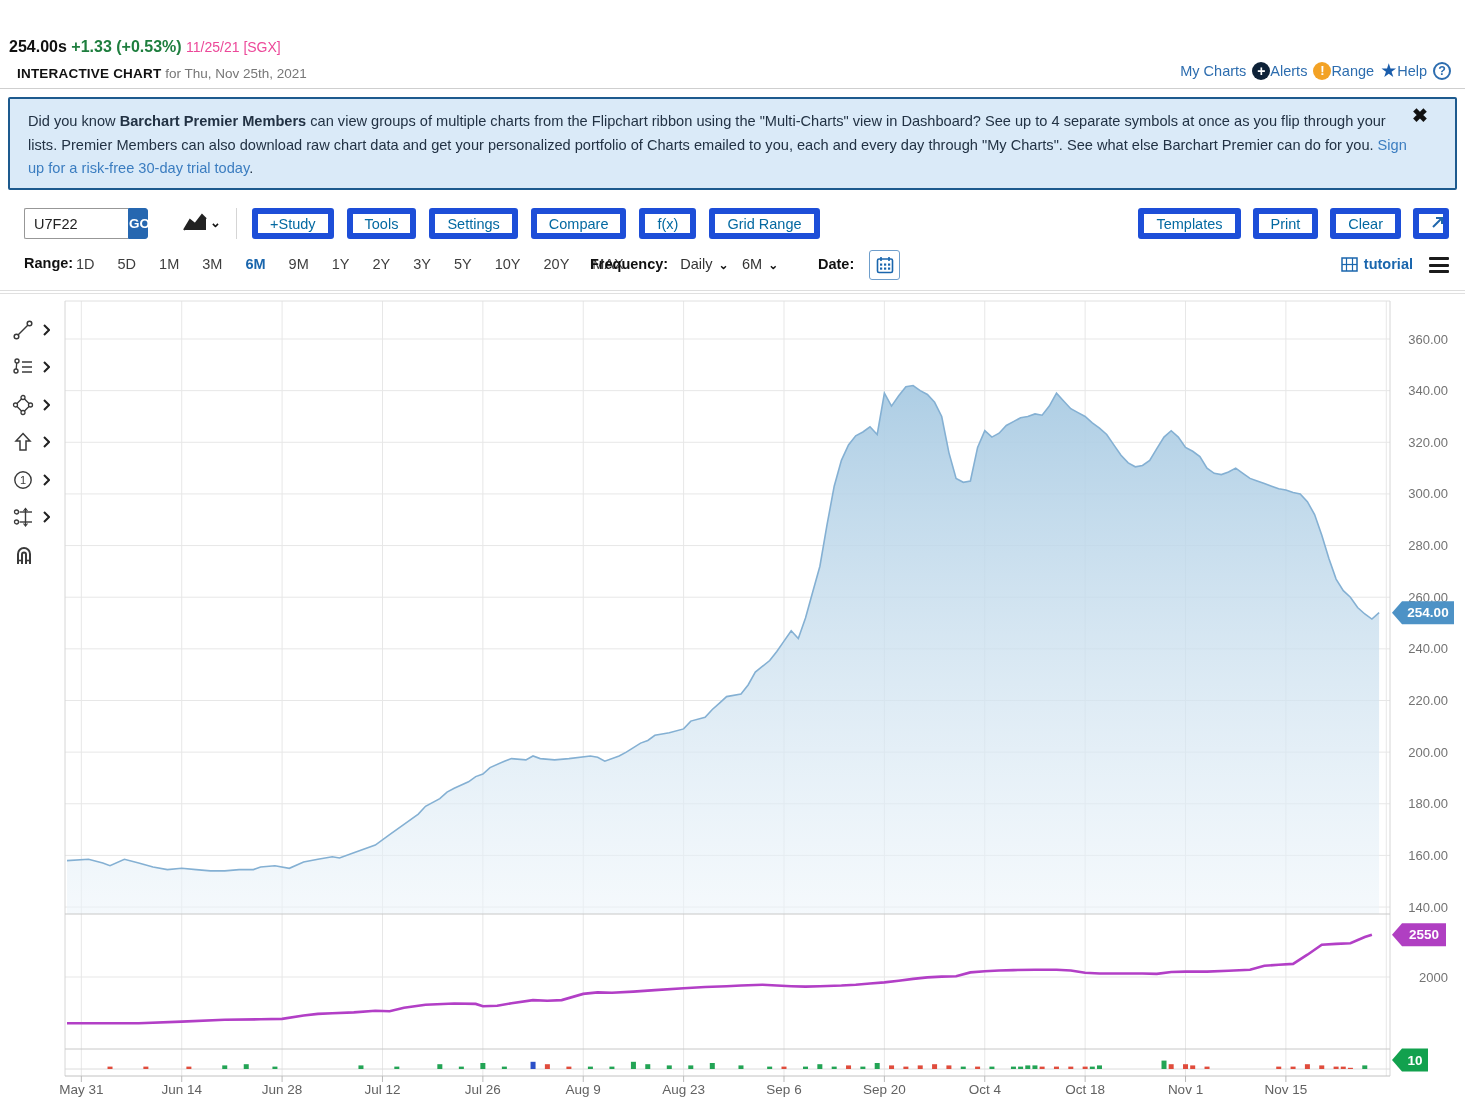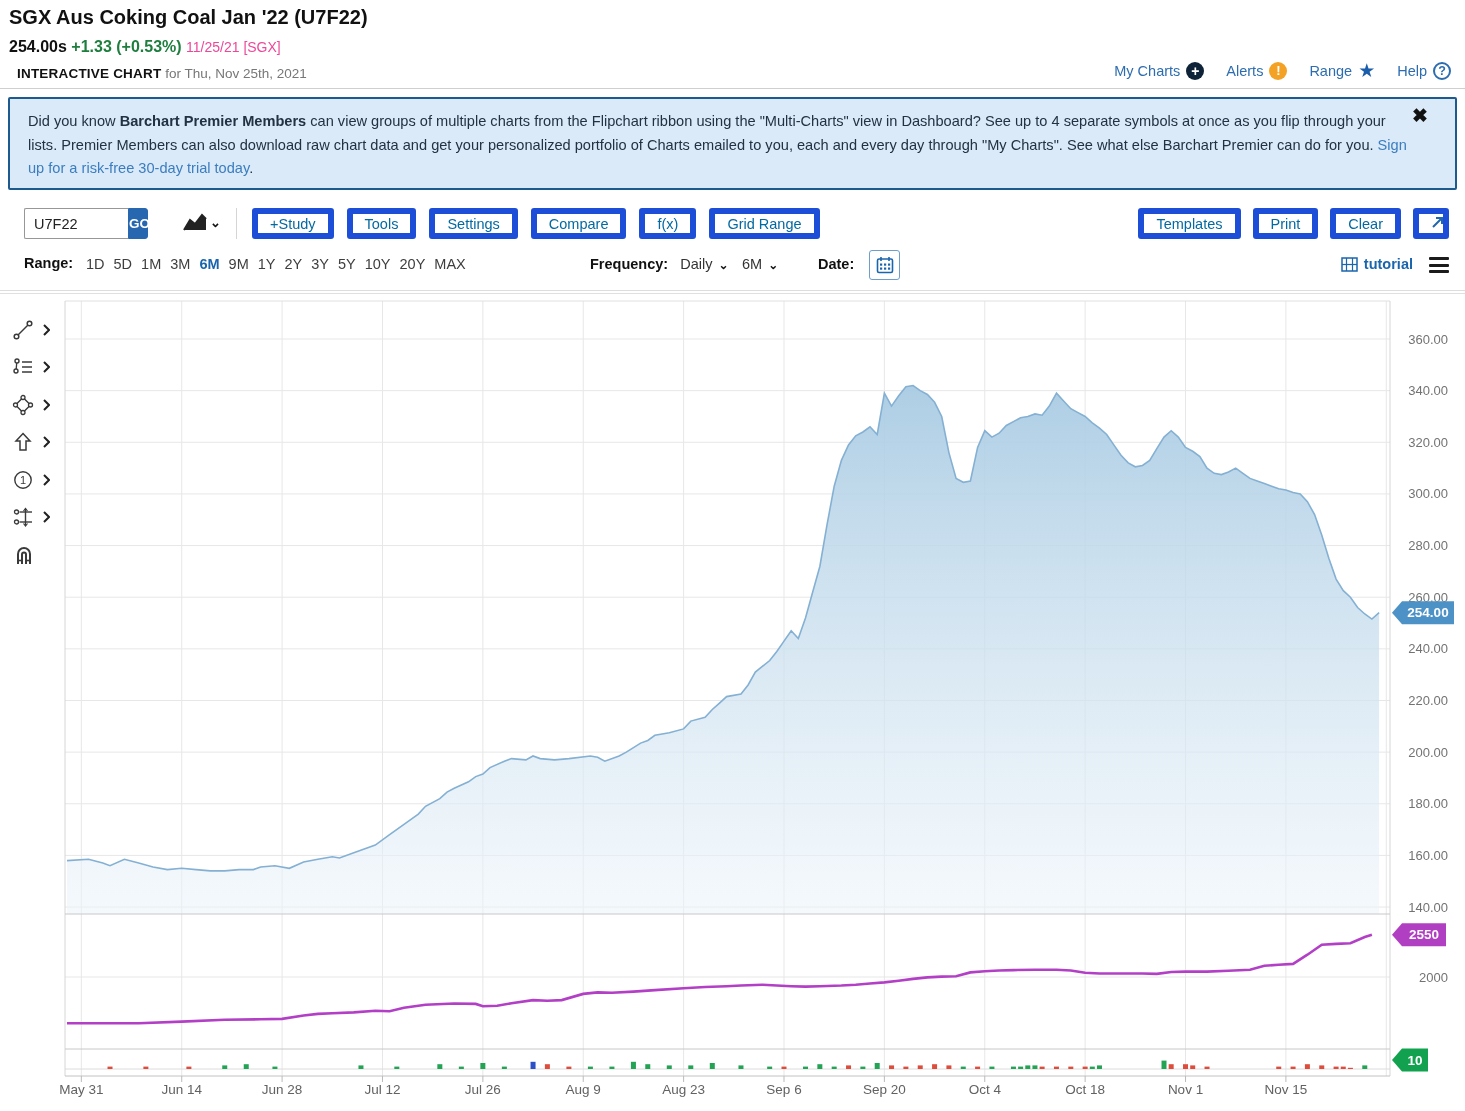--- a/index.html
+++ b/index.html
@@ -9,21 +9,21 @@
 
   
   .hdr { position:absolute; top:0; left:0; right:0; height:89px; border-bottom:1px solid #cfcfcf; }
   .hdr-title { position:absolute; top:6px; left:9px; font-size:20px; font-weight:bold; color:#111; }
   .hdr-line2 { position:absolute; top:38px; left:9px; font-size:16px; }
   .hdr-price { font-weight:bold; color:#111; }
   .hdr-chg { font-weight:bold; color:#1e7e3e; }
   .hdr-src { font-size:14px; color:#ec4899; }
   .hdr-line3 { position:absolute; top:66px; left:9px; font-size:13.5px; color:#777; }
   .hdr-line3 b { color:#111; letter-spacing:.2px;padding-left:8px; }
-  .hdr-links { position:absolute; top:62px; right:14px; display:flex; gap:22px; font-size:14.5px; color:#2d6daf; align-items:center; }
+  .hdr-links { position:absolute; top:62px; right:14px; display:flex; font-size:14.5px; color:#2d6daf; align-items:center; }
   .hlink { display:flex; align-items:center; gap:6px; cursor:pointer; }
   .ic-plus { width:18px; height:18px; border-radius:50%; background:#0e2238; color:#fff; font-weight:bold; font-size:14px; line-height:18px; text-align:center; display:inline-block; }
   .ic-alert { width:18px; height:18px; border-radius:50%; background:#f3a built; }
   .ic-alert { width:18px; height:18px; border-radius:50%; background:#f3a225; color:#fff; font-weight:bold; font-size:13px; line-height:18px; text-align:center; display:inline-block; }
   .ic-star { color:#1a5dab; font-size:19px; line-height:18px; }
   .ic-q { width:18px; height:18px; border-radius:50%; border:2px solid #2d6daf; color:#2d6daf; font-weight:bold; font-size:12.5px; line-height:14px; text-align:center; display:inline-block; }
 
   
   .banner { position:absolute; top:97px; left:8px; width:1449px; height:93px; background:#daeaf8; border:2px solid #1d5a8e; border-radius:2px; padding:11px 48px 11px 18px; font-size:14.6px; line-height:23.5px; color:#223244; }
   .banner a { color:#3b7dc0; text-decoration:none; cursor:pointer; }
@@ -38,21 +38,21 @@
   .ctype .caret { font-size:13px; font-weight:bold; color:#111; }
   .tb-sep { position:absolute; left:212px; top:0; width:1px; height:31px; background:#d5d5d5; }
   .tb-group { position:absolute; left:228px; top:0; display:flex; gap:13px; }
   .tb-btn { height:31px; padding:0 12px; background:#fff; border:6px solid #1d4ed8; border-radius:3px; color:#0369a1; font-size:14.5px; font-family:"Liberation Sans",sans-serif; cursor:pointer; }
   .tb-right { position:absolute; right:0; top:0; display:flex; gap:12px; }
   .arrow-btn { width:34px; }
 
   
   .rrow { position:absolute; top:255px; left:24px; right:16px; height:30px; font-size:14.5px; }
   .rlabel { font-weight:bold; color:#111; }
-  .ranges { position:absolute; left:62px; top:1px; display:flex; gap:9px; color:#3e3e3e; }
+  .ranges { position:absolute; left:52px; top:1px; display:flex; gap:23px; color:#3e3e3e; }
   .ranges span { cursor:pointer; }
   .ranges .active { color:#1a66ad; font-weight:bold; }
   .freq { position:absolute; left:526px; top:1px;margin-left:40px; }
   .freq b { color:#111; }
   .freq .val { color:#333; margin-left:8px; cursor:pointer; }
   .caret-dn { font-size:12px; font-weight:bold; color:#111; margin-left:6px; }
   .per6m { position:absolute; left:718px; top:1px; color:#333; cursor:pointer; }
   .datelab { position:absolute; left:794px; top:1px; font-weight:bold; color:#111; }
   .calbtn { position:absolute; left:845px; top:-5px; width:31px; height:30px; border:1px solid #6f9ecb; border-radius:3px; background:#fff; cursor:pointer; display:flex; align-items:center; justify-content:center; }
   .tut { position:absolute; right:36px; top:1px; color:#1a66ad; font-weight:bold; display:flex; gap:6px; align-items:center; cursor:pointer; }
@@ -65,21 +65,20 @@
   .tools { position:absolute; top:0; left:0; width:60px; }
   .tool { position:absolute; left:12px; display:flex; align-items:center; gap:9px; cursor:pointer; }
   text { font-family:"Liberation Sans",sans-serif; }
 </style>
 </head>
 <body>
 
 <div class="page">
 
   <div class="hdr">
-    <div class="hdr-title">SGX Aus Coking Coal Jan '22 (U7F22)</div>
     <div class="hdr-line2">
       <span class="hdr-price">254.00s</span>
       <span class="hdr-chg">+1.33 (+0.53%)</span>
       <span class="hdr-src">11/25/21 [SGX]</span>
     </div>
     <div class="hdr-line3"><b>INTERACTIVE CHART</b><span> for Thu, Nov 25th, 2021</span></div>
     <div class="hdr-links">
       <span class="hlink">
           <span>My Charts</span>
           <span class="ic-plus">+</span>

